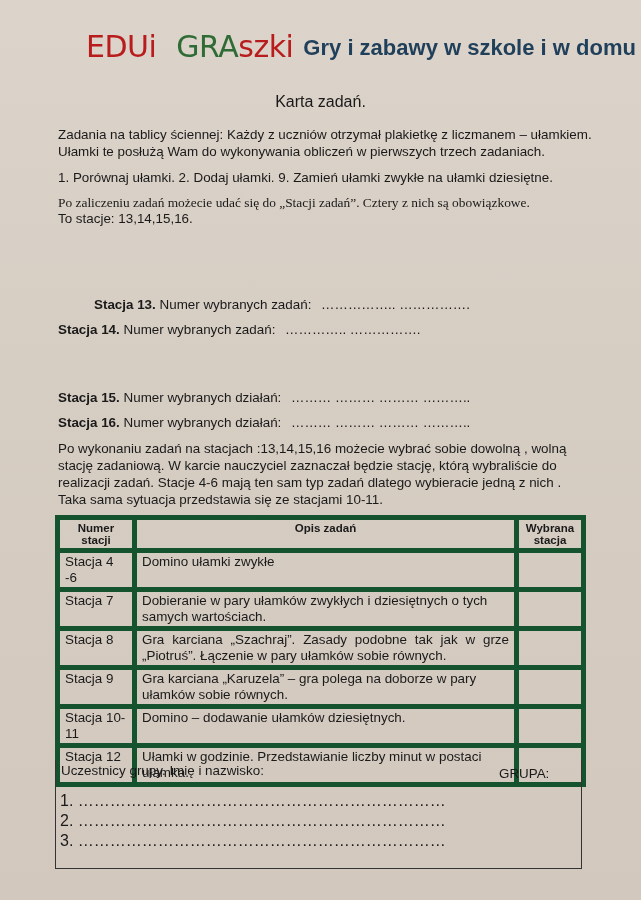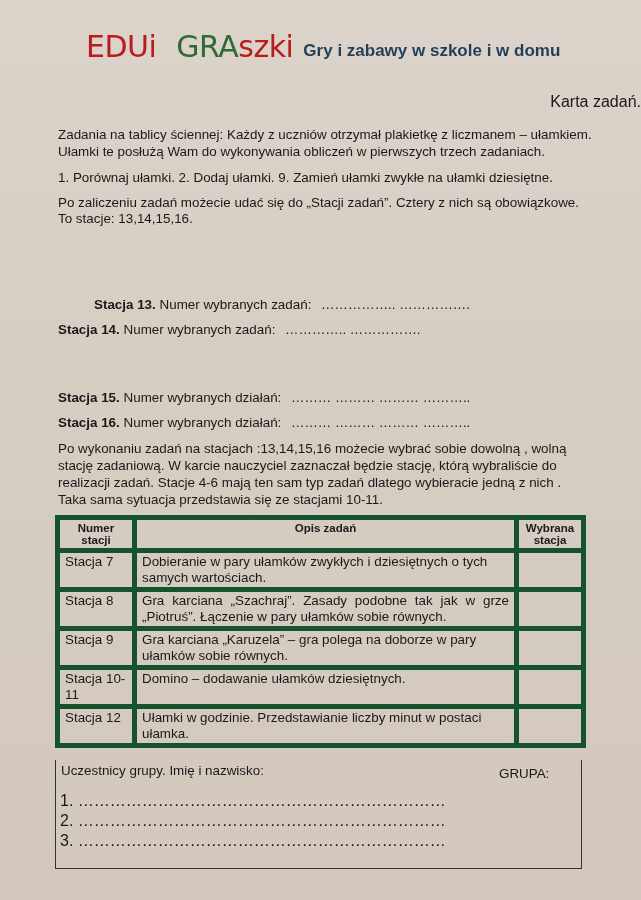--- a/index.html
+++ b/index.html
@@ -8,22 +8,22 @@
     background: linear-gradient(180deg, #dcd3ca 0%, #d6cdc3 40%, #d2c8be 100%);
     font-family:"Liberation Sans", sans-serif;
     color:#1a1a1a;
     position:relative;
   }
   .page { position:absolute; left:0; top:0; width:641px; height:900px; }
   .header { position:absolute; top:30px; left:86px; display:flex; align-items:flex-end; white-space:nowrap; }
   .logo { font-family:"DejaVu Sans", sans-serif; font-size:30px; letter-spacing:-0.5px; line-height:34px; }
   .logo .dark { color:#b91c1c; }
   .logo .green { color:#2f6b35;margin-left:20px; }
-  .tagline { font-size:17px; font-weight:bold; color:#1f3f5a; margin-left:10px; margin-bottom:3px; }
-  .title { position:absolute; top:93px; left:0; width:641px; text-align:right; font-size:16px; }
+  .tagline { font-size:22px; font-weight:bold; color:#1f3f5a; margin-left:10px; margin-bottom:3px; }
+  .title { position:absolute; top:93px; left:0; width:641px; text-align:center; font-size:16px; }
   .p { position:absolute; left:58px; width:540px; font-size:13.4px; line-height:17px; }
   .field { position:absolute; left:58px; font-size:13.4px; white-space:nowrap; }
   .field b { font-weight:bold; }
   .dots { display:inline-block; margin-left:6px; letter-spacing:0; }
   table.st {
     position:absolute; left:55px; top:515px; width:531px;
     border-collapse:collapse; font-size:13.4px;
   }
   table.st td, table.st th { border:5px solid #14532d; vertical-align:top; padding:1px 5px; line-height:16px; }
   table.st th { font-size:11.5px; font-weight:bold; text-align:center; line-height:12px; padding:2px 3px; }
@@ -49,21 +49,21 @@
   <div class="header">
     <span class="logo"><span class="dark">EDUi</span><span class="green">GRA</span><span class="dark">szki</span></span>
     <span class="tagline">Gry i zabawy w szkole i w domu</span>
   </div>
 
   <div class="title">Karta zadań.</div>
 
   <div class="p" style="top:126px;">Zadania na tablicy ściennej: Każdy z uczniów otrzymał plakietkę z liczmanem – ułamkiem.</div>
   <div class="p" style="top:143px;">Ułamki te posłużą Wam do wykonywania obliczeń w pierwszych trzech zadaniach.</div>
   <div class="p" style="top:169px;">1. Porównaj ułamki.  2. Dodaj ułamki.  9. Zamień ułamki zwykłe na ułamki dziesiętne.</div>
-  <div class="p" style="top:194px;">Po zaliczeniu zadań możecie udać się do „Stacji zadań”. Cztery z nich są obowiązkowe.</div>
+  <div class="p" style="top:194px;font-family:Liberation Serif, serif;">Po zaliczeniu zadań możecie udać się do „Stacji zadań”. Cztery z nich są obowiązkowe.</div>
   <div class="p" style="top:210px;">To stacje: 13,14,15,16.</div>
 
 
   <div class="field" style="top:297px;margin-left:36px;">
     <b>Stacja 13.</b>
     <span>Numer wybranych zadań:</span>
     <span class="dots">……………..      …………….</span>
   </div>
   <div class="field" style="top:322px;">
     <b>Stacja 14.</b>
@@ -84,20 +84,25 @@
   </div>
 
   <div class="p" style="top:440px; width:532px;"> Po wykonaniu zadań na stacjach :13,14,15,16 możecie wybrać sobie dowolną , wolną stację zadaniową. W karcie nauczyciel zaznaczał będzie stację, którą wybraliście do realizacji zadań. Stacje 4-6 mają ten sam typ zadań dlatego wybieracie jedną z nich . Taka sama sytuacja przedstawia się ze stacjami 10-11.</div>
 
   <table class="st">
     <tbody>
         <tr>
       <th class="c1">Numer stacji</th>
       <th>Opis zadań</th>
       <th class="c3">Wybrana stacja</th>
+    </tr>
+    <tr class="r1">
+      <td>Stacja 4 -6</td>
+      <td>Domino ułamki zwykłe</td>
+      <td></td>
     </tr>
     <tr class="r2">
       <td>Stacja 7</td>
       <td>Dobieranie w pary ułamków zwykłych i dziesiętnych o tych samych wartościach.</td>
       <td></td>
     </tr>
     <tr class="r3">
       <td>Stacja 8</td>
       <td class="desc-j">Gra karciana „Szachraj”. Zasady podobne tak jak w grze „Piotruś”. Łączenie w pary ułamków sobie równych.</td>
       <td></td>

